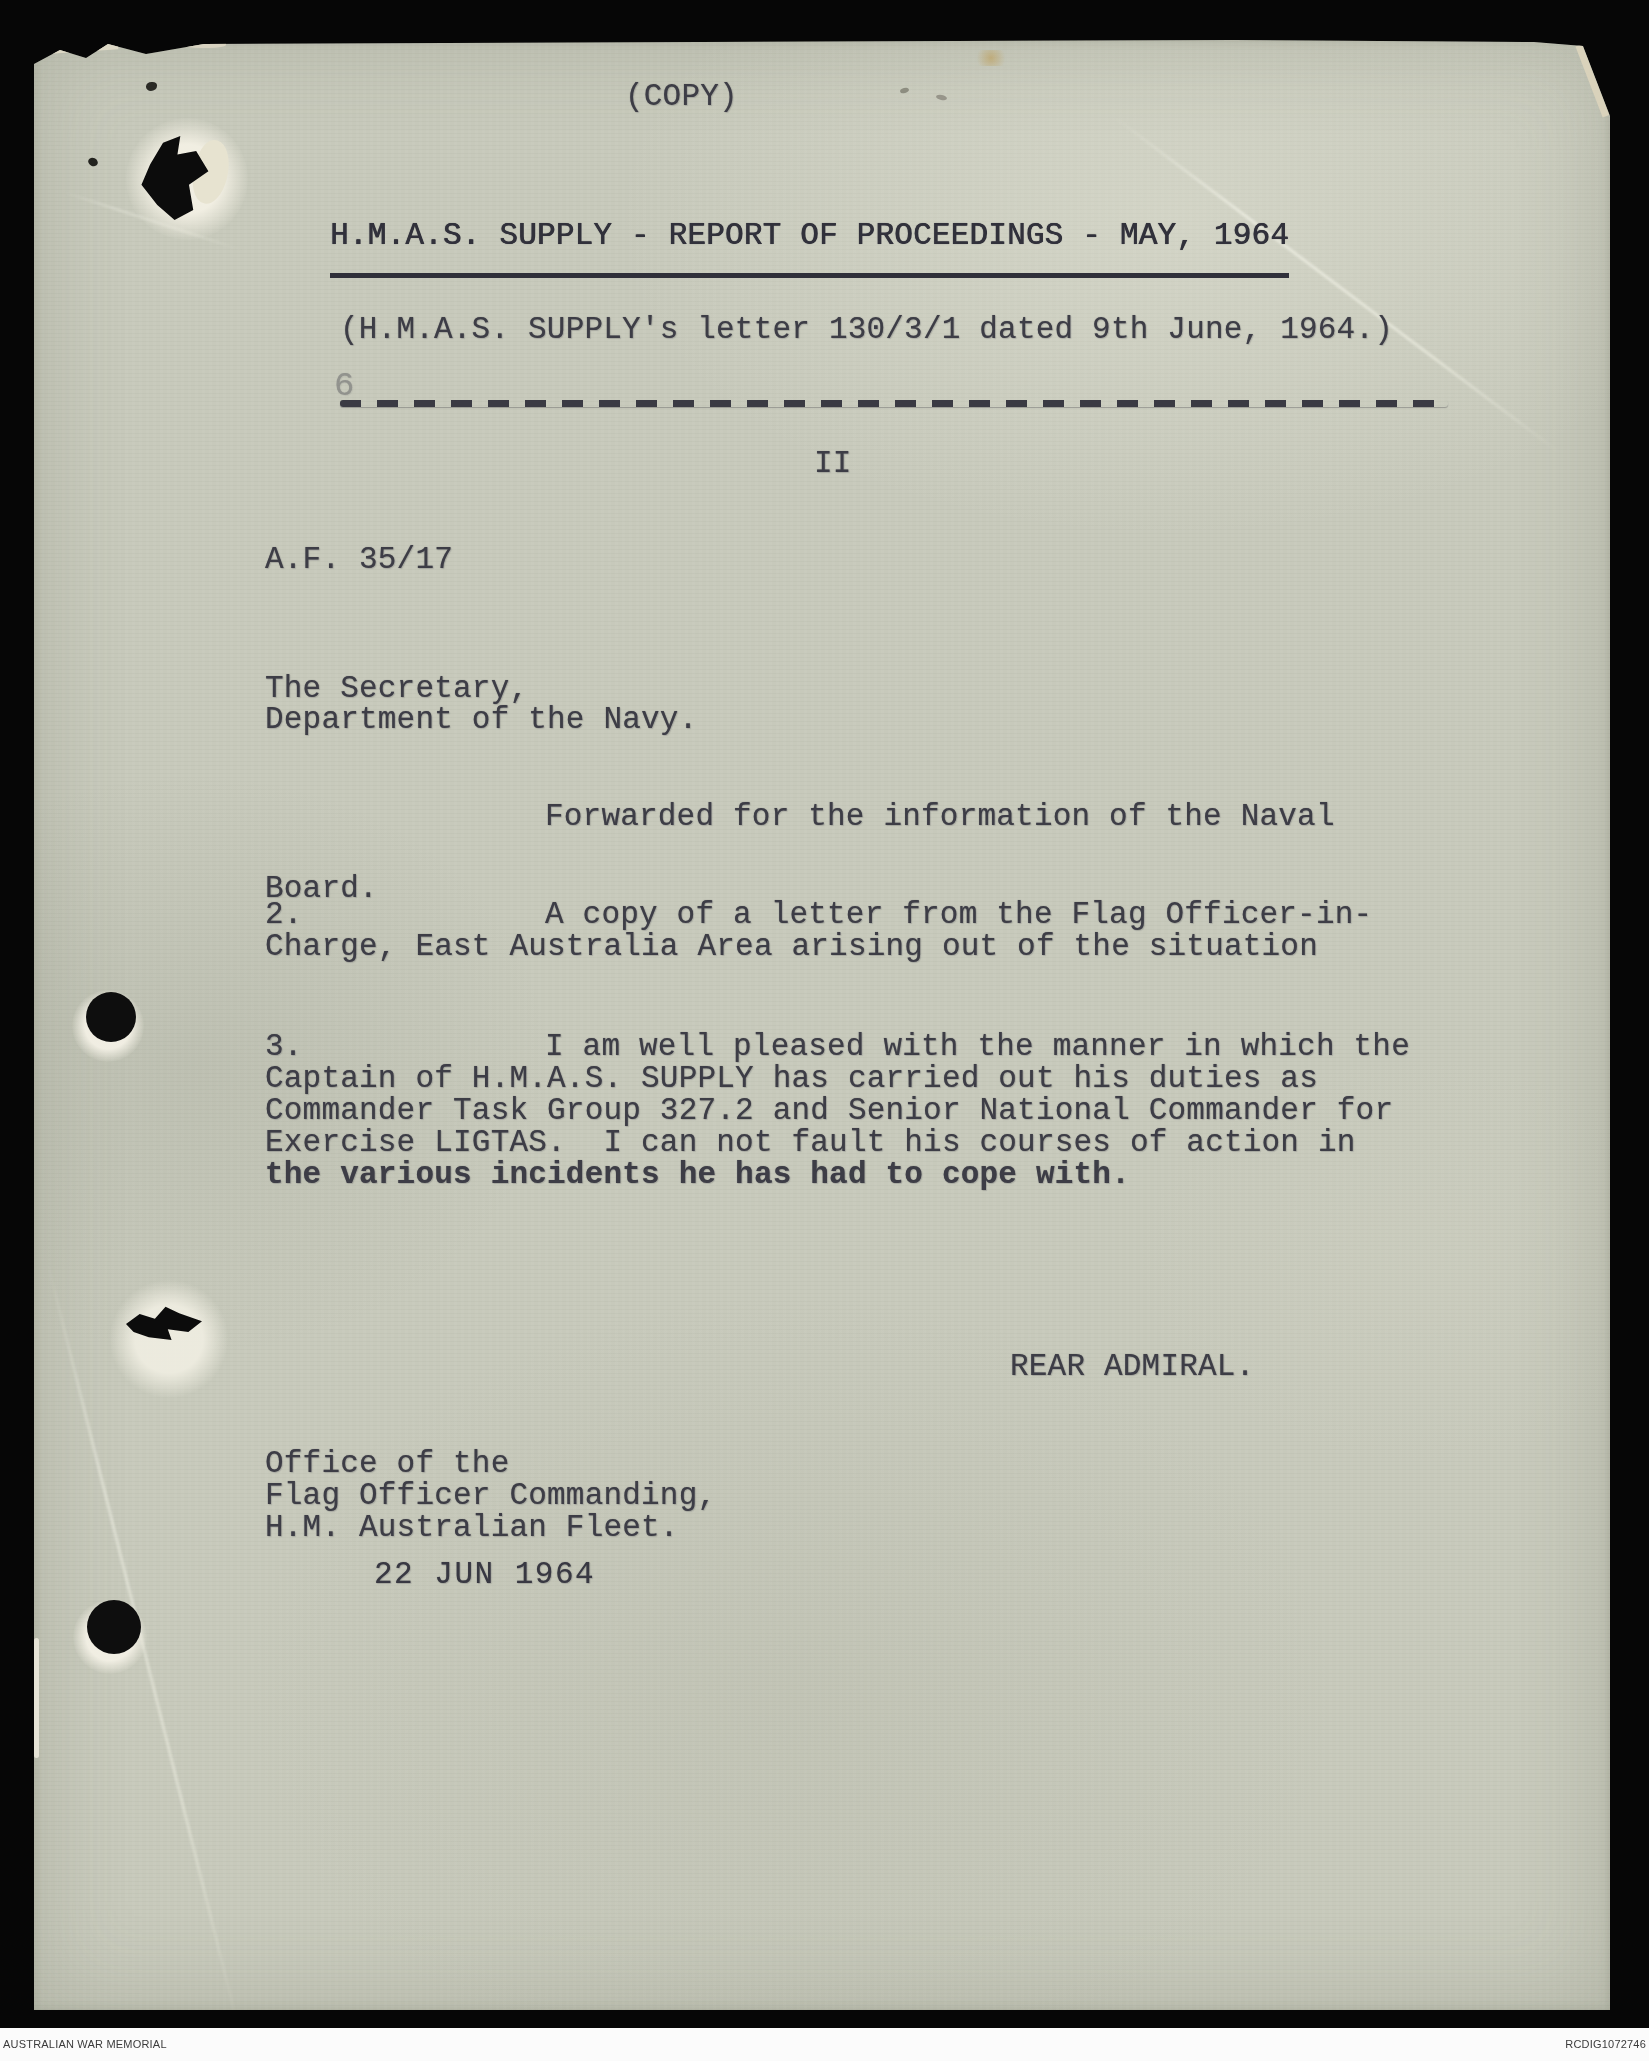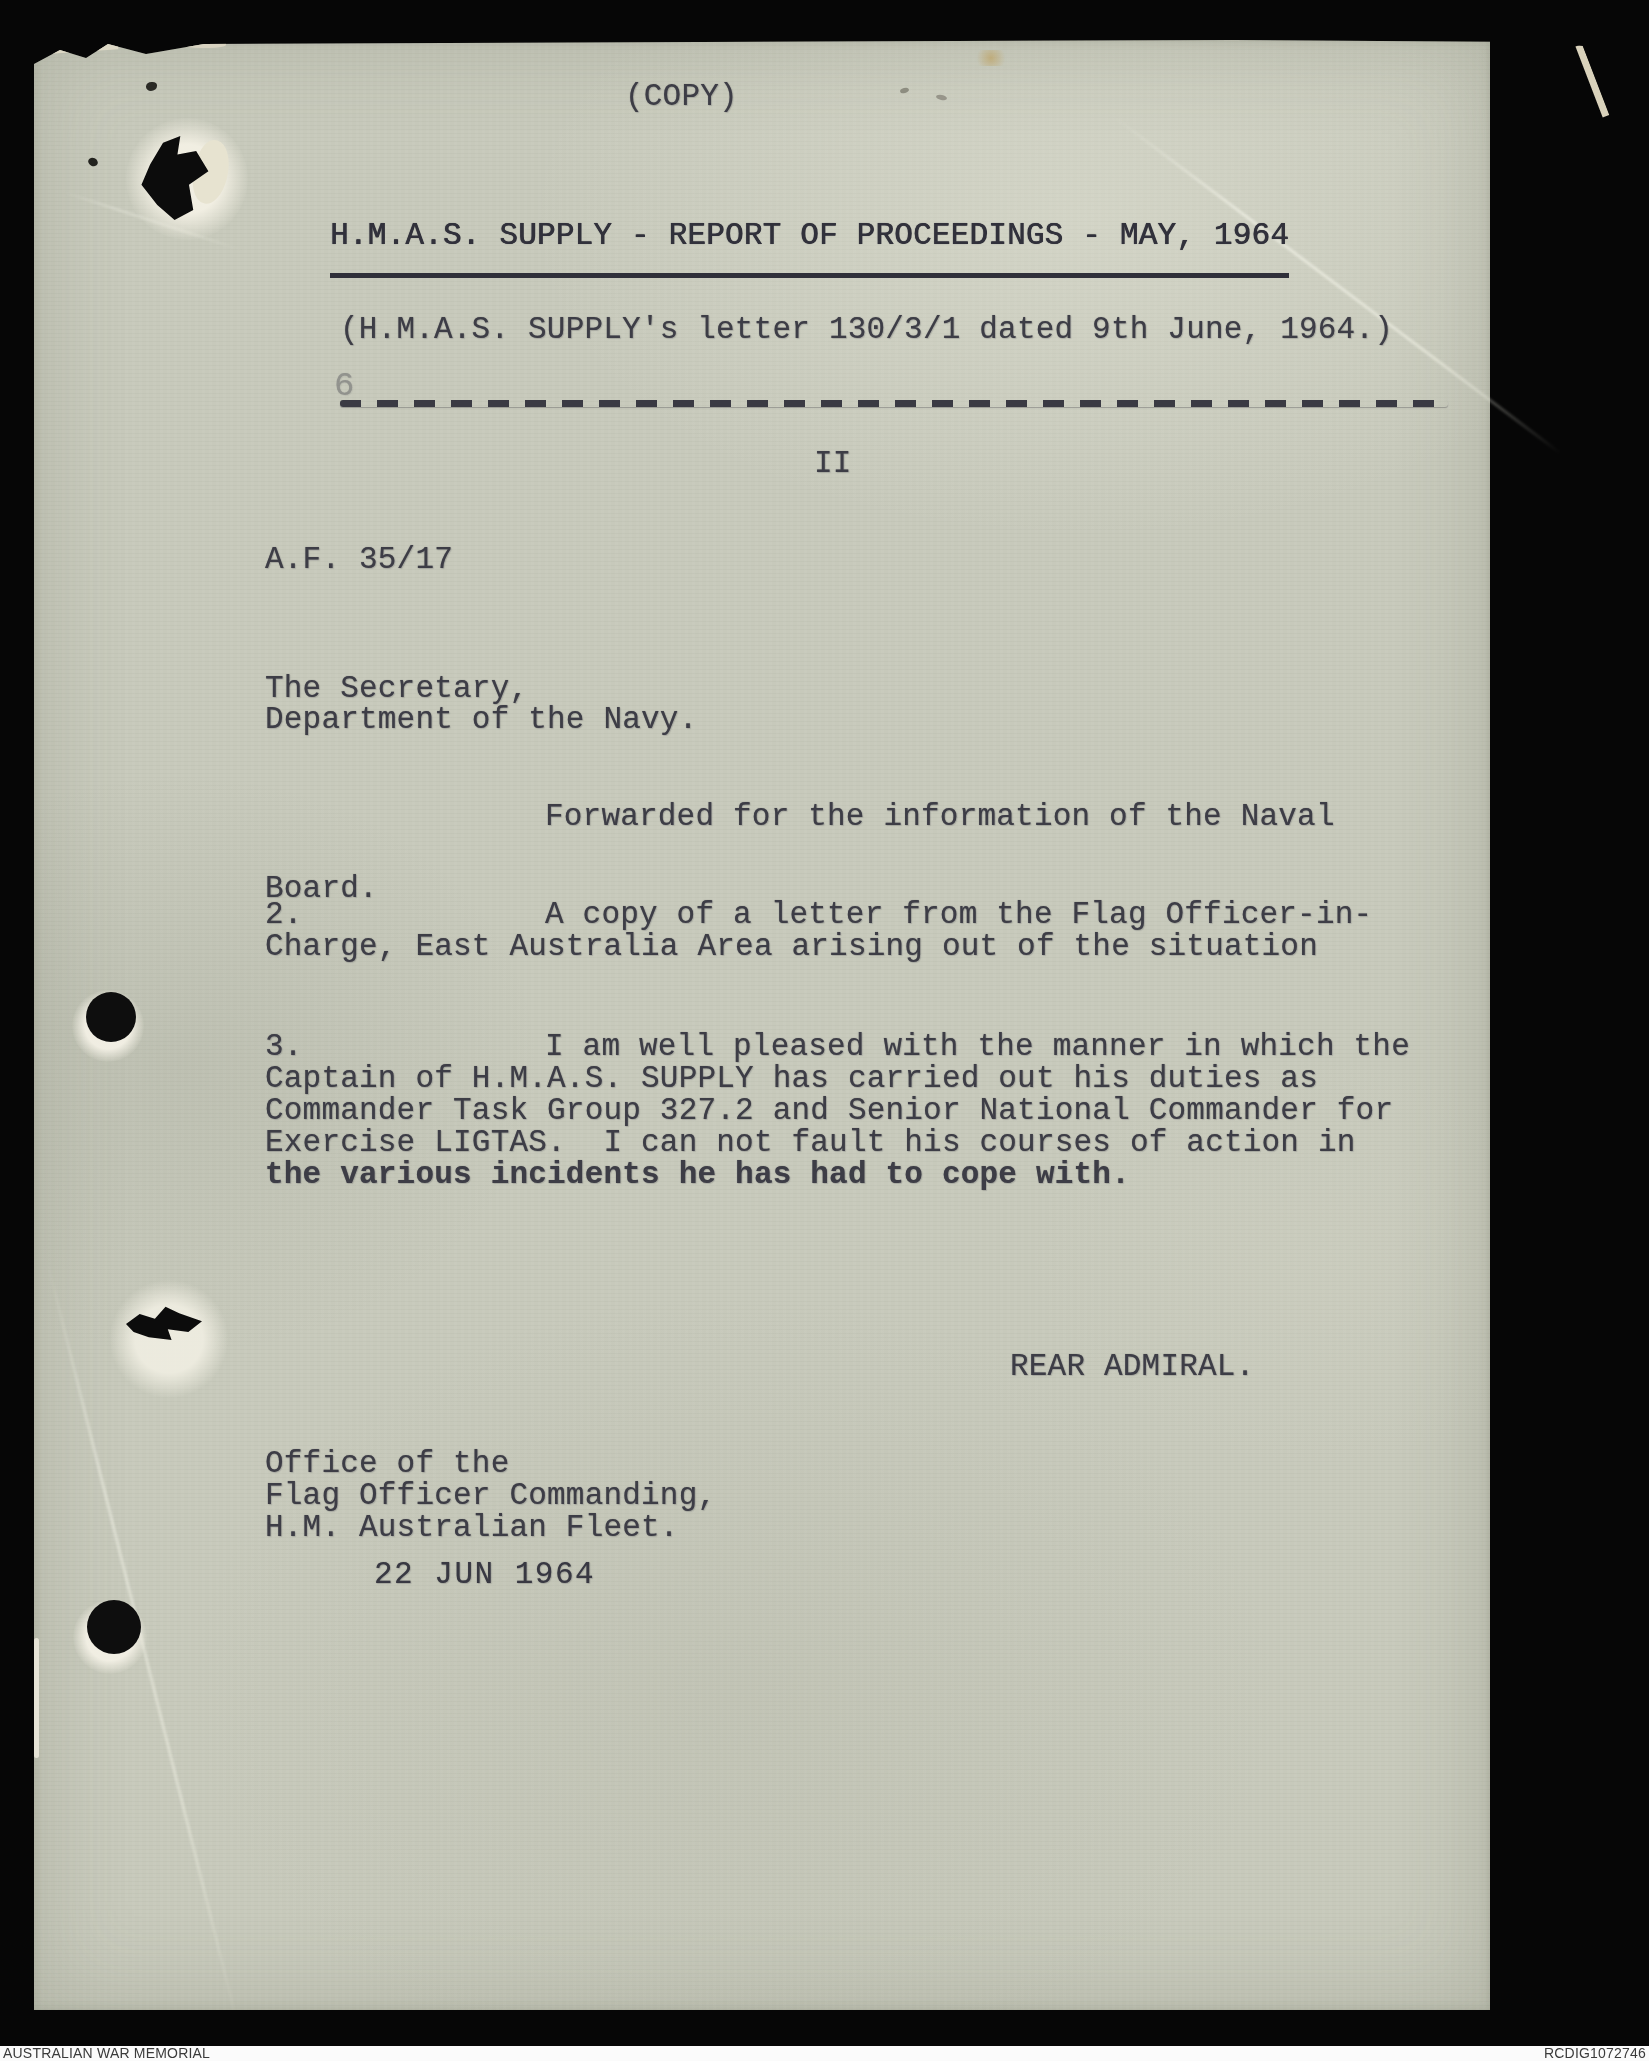--- a/index.html
+++ b/index.html
@@ -3,21 +3,21 @@
 <meta charset="utf-8">
 <style>
   html,body{margin:0;padding:0;}
   body{
     width:1649px;height:2061px;position:relative;overflow:hidden;
     background:#060606;
     font-family:"Liberation Sans", sans-serif;
   }
   
   .paper{
-    position:absolute;left:34px;top:40px;width:1456px;height:1970px;
+    position:absolute;left:34px;top:40px;width:1576px;height:1970px;
     background-color:#c7c9bb;
     background-image:
       radial-gradient(900px 520px at 72% 9%, rgba(238,238,224,0.30), rgba(238,238,224,0) 62%),
       radial-gradient(520px 420px at 10% 52%, rgba(100,105,90,0.10), rgba(100,105,90,0) 70%),
       radial-gradient(760px 560px at 48% 84%, rgba(158,160,144,0.14), rgba(158,160,144,0) 72%),
       radial-gradient(420px 300px at 88% 62%, rgba(215,215,200,0.18), rgba(215,215,200,0) 70%),
       repeating-linear-gradient(0deg, rgba(108,114,98,0.05) 0px, rgba(108,114,98,0.05) 1px, rgba(0,0,0,0) 1px, rgba(0,0,0,0) 4px),
       repeating-linear-gradient(90deg, rgba(255,255,255,0.03) 0px, rgba(255,255,255,0.03) 3px, rgba(0,0,0,0) 3px, rgba(0,0,0,0) 7px);
     box-shadow: inset 0 0 90px rgba(95,100,82,0.22), inset 0 0 10px rgba(80,85,68,0.18);
     clip-path: polygon(0px 24px, 26px 10px, 52px 18px, 74px 4px, 112px 14px, 170px 4px, 1200px 0px, 1500px 2px, 1549px 6px, 1576px 76px, 1576px 1970px, 0px 1970px);
@@ -50,23 +50,23 @@
   .hole-round{position:absolute;border-radius:50%;background:#0e0e0e;}
   .hole-ragged{position:absolute;background:#0c0c0c;}
   .crease{
     position:absolute;height:3px;transform-origin:0 0;
     background:linear-gradient(90deg, rgba(250,250,240,0), rgba(250,250,240,0.55) 30%, rgba(248,248,236,0.5) 70%, rgba(250,250,240,0));
     filter:blur(1.2px);
   }
   .edge-bit{position:absolute;}
   
   .footer-strip{
-    position:absolute;left:0;right:0;bottom:0;height:15px;background:#fbfbfb;
+    position:absolute;left:0;right:0;bottom:0;height:33px;background:#fbfbfb;
     display:flex;justify-content:space-between;align-items:center;
-    font-size:14px;line-height:15px;color:#3b3b3b;letter-spacing:0.2px;
+    font-size:11px;line-height:15px;color:#3b3b3b;letter-spacing:0.2px;
     padding:0 3px;box-sizing:border-box;
   }
 </style>
 </head>
 <body>
 
 <div class="paper">
 
   <div class="crease" style="left:1080px;top:75px;width:560px;transform:rotate(37deg);"></div>
   <div class="crease" style="left:14px;top:1218px;width:800px;transform:rotate(76deg);opacity:0.8;"></div>

